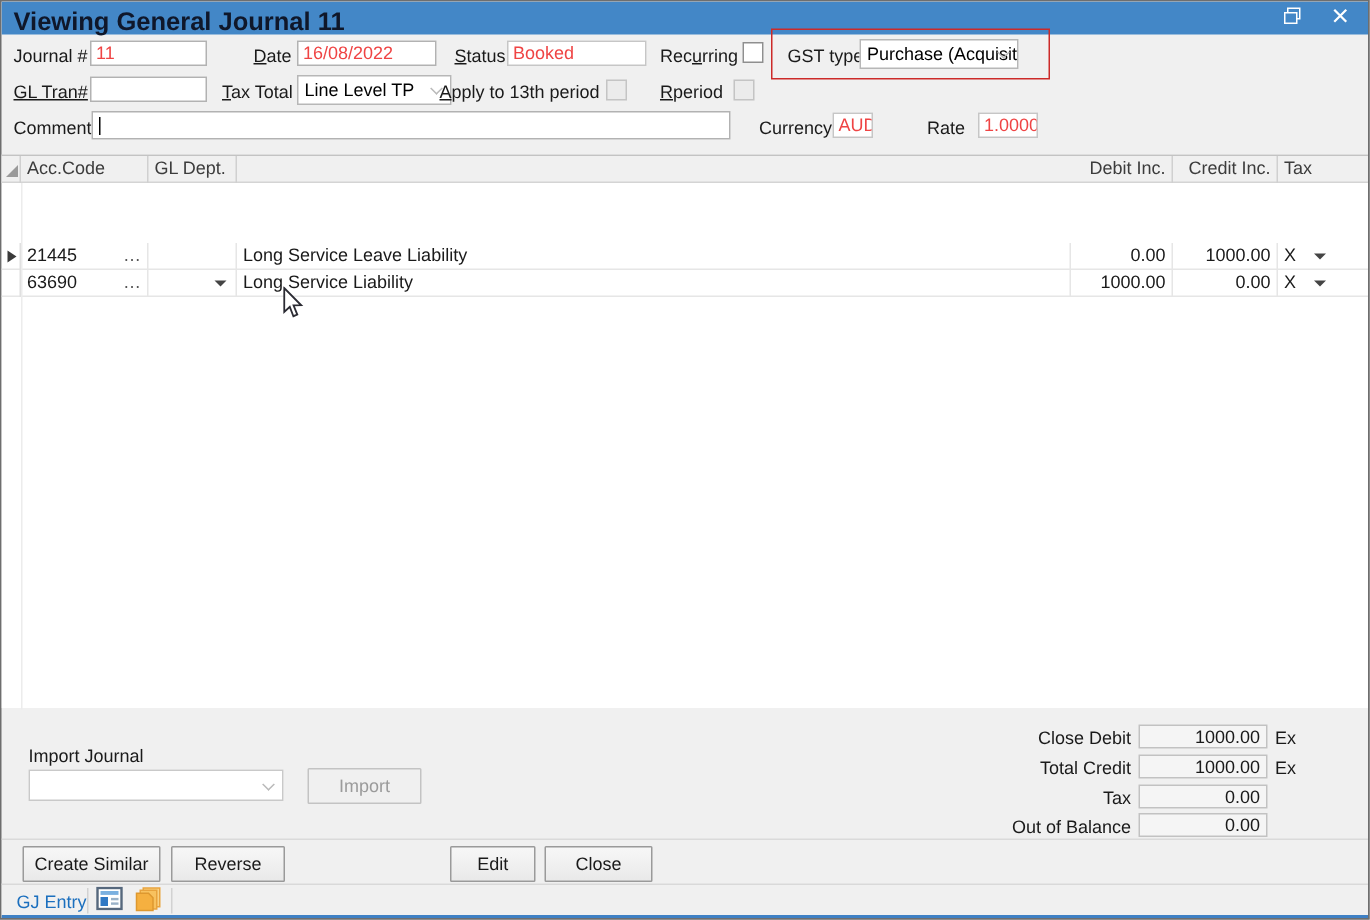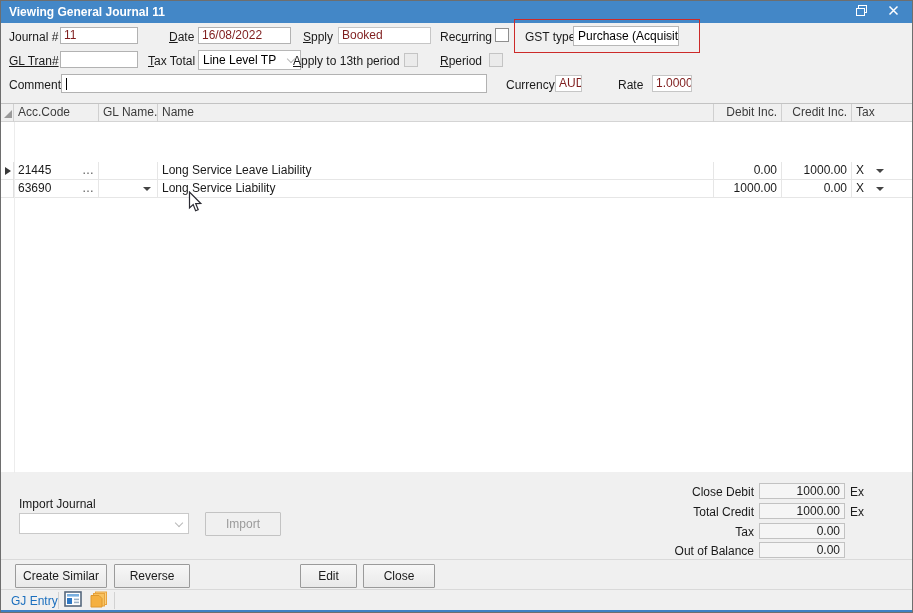--- a/index.html
+++ b/index.html
@@ -7,31 +7,31 @@
   body { font-family:"Liberation Sans","DejaVu Sans",sans-serif; font-size:12px; color:#1a1a1a; }
 
   #window {
     position:relative; width:913px; height:613px; background:#f0f0f0;
     border:1px solid #6e6e6e; overflow:hidden;
   }
 
   
   .titlebar { position:absolute; left:0; top:0; width:100%; height:22px;
     background:var(--titlebar-blue,#4387c7); }
-  .titlebar .title { position:absolute; left:8px; top:4px; color:#ffffff; font-weight:bold; font-size:12px; }
+  .titlebar .title { position:absolute; left:8px; top:4px; color:#0f172a; font-weight:bold; font-size:17px; }
   .tb-btn { position:absolute; top:0; width:28px; height:22px; display:flex; align-items:center; justify-content:center; cursor:default; }
   .tb-restore { left:846px; }
   .tb-close { left:876px; width:32px; }
 
   
   .lbl { position:absolute; color:#1a1a1a; white-space:nowrap; }
   .u { text-decoration:underline; }
   .full-underline { text-decoration:underline; }
   .input { position:absolute; background:#fff; border:1px solid #b2b2b2; font-size:12px;
-    line-height:15px; padding:0 3px; color:#7f1d1d; white-space:nowrap; overflow:hidden; }
+    line-height:15px; padding:0 3px; color:#ef4444; white-space:nowrap; overflow:hidden; }
   .input.readonly { border-color:#c6c6c6; }
   .combo { position:absolute; background:#fff; border:1px solid #b7b7b7; padding:2px 18px 0 4px;
     white-space:nowrap; overflow:hidden; color:#000; }
   .chev { position:absolute; right:6px; top:5px; width:6px; height:6px;
     border-right:1.6px solid #b9b9b9; border-bottom:1.6px solid #b9b9b9; transform:rotate(45deg); }
   .chk { position:absolute; width:14px; height:14px; background:#fff; border:1px solid #8f8f8f; }
   .chk.disabled { background:#ebebeb; border-color:#c4c4c4; }
   .caret { position:absolute; left:4px; top:3px; width:1px; height:12px; background:#000; }
 
   .redbox { position:absolute; left:513px; top:18px; width:186px; height:34px;
@@ -110,21 +110,21 @@
   </div>
 
   <div class="redbox"></div>
 
   <span class="lbl" style="left:8px;top:29px">Journal #</span>
   <div class="input" style="left:59px;top:26px;width:78px;height:17px">11</div>
 
   <span class="lbl" style="left:168px;top:29px"><span class="u">D</span><span>ate</span></span>
   <div class="input" style="left:197px;top:26px;width:93px;height:17px">16/08/2022</div>
 
-  <span class="lbl" style="left:302px;top:29px"><span class="u">S</span><span>pply</span></span>
+  <span class="lbl" style="left:302px;top:29px"><span class="u">S</span><span>tatus</span></span>
   <div class="input readonly" style="left:337px;top:26px;width:93px;height:17px">Booked</div>
 
   <span class="lbl" style="left:439px;top:29px"><span>Rec</span><span class="u">u</span><span>rring</span></span>
   <div class="chk" style="left:494px;top:27px"></div>
 
   <span class="lbl" style="left:524px;top:29px">GST type</span>
   <div class="combo" style="left:572px;top:25px;width:106px;height:20px">
     <span>Purchase (Acquisitio</span>
     <span class="chev"></span>
   </div>
@@ -155,22 +155,21 @@
 
   <span class="lbl" style="left:617px;top:77px">Rate</span>
   <div class="input readonly" style="left:651px;top:74px;width:40px;height:17px">1.0000</div>
 
   <div class="grid">
     <div class="ghead">
       <div class="hcell" style="left:0;width:13px;padding:0">
           <span class="corner-tri"></span>
         </div>
       <div class="hcell" style="left:13px;width:85px">Acc.Code</div>
-      <div class="hcell" style="left:98px;width:59px">GL Name.</div>
-      <div class="hcell" style="left:157px;width:556px">Name</div>
+      <div class="hcell" style="left:98px;width:59px">GL Dept.</div>
       <div class="hcell num" style="left:713px;width:68px">Debit Inc.</div>
       <div class="hcell num" style="left:781px;width:70px">Credit Inc.</div>
       <div class="hcell" style="left:851px;width:62px;border-right:none">Tax</div>
     </div>
 
     <div class="grow" style="top:18px">
       <div class="row-ind">
           <span class="row-arrow"></span>
         </div>
       <div class="gcell" style="left:13px;width:85px">

